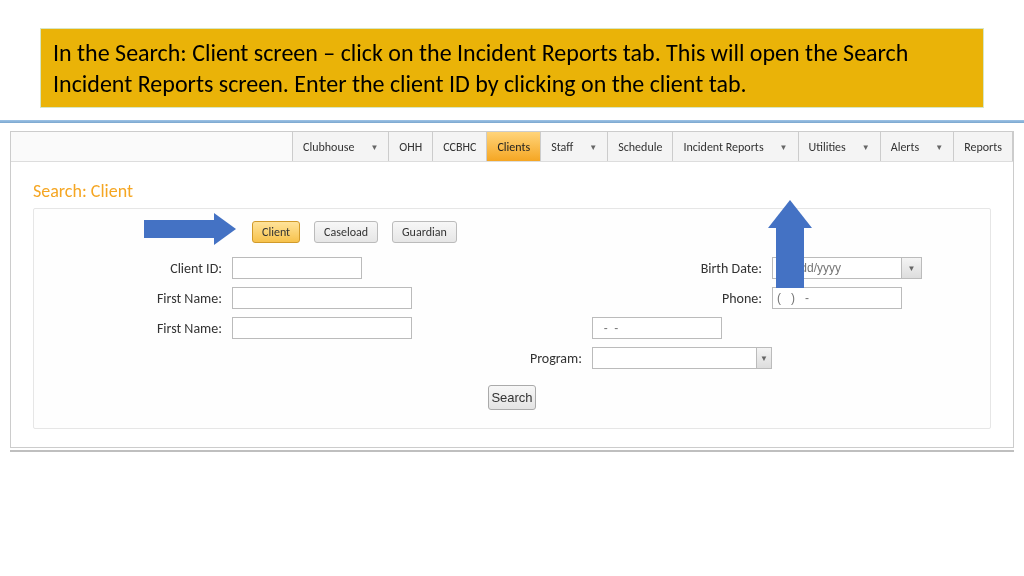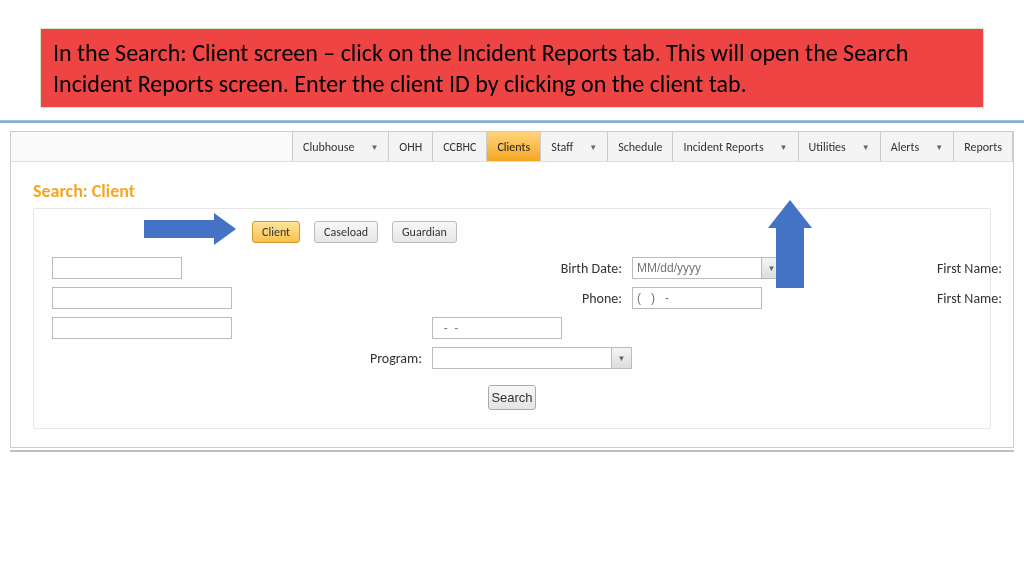--- a/index.html
+++ b/index.html
@@ -5,21 +5,21 @@
   * { box-sizing: border-box; margin: 0; padding: 0; }
   body {
     font-family: Calibri, Arial, sans-serif;
     background: #fff;
     width: 1024px;
     height: 576px;
     overflow: hidden;
   }
   .instruction-box {
     margin: 28px 40px 12px 40px;
-    background: #ef4444;
+    background: #eab308;
     border: 1px solid #d6e6c6;
     padding: 8px 12px;
     font-size: 24px;
     line-height: 1.3;
     color: #000;
   }
   .blue-line {
     height: 3px;
     background: linear-gradient(#9ec3e6, #7aa7cf);
     margin: 0 0 8px 0;
@@ -54,21 +54,21 @@
     background: #f7b733;
     background: linear-gradient(#ffd47a, #f5a623);
     color: #222;
   }
   .caret {
     font-size: 8px;
     color: #666;
   }
   .page-title {
     color: #f5a623;
-    font-weight: bold;
+    font-weight: normal;
     font-size: 18px;
     padding: 18px 22px 6px 22px;
   }
   .panel {
     margin: 0 22px 18px 22px;
     border: 1px solid #e6e6e6;
     border-radius: 2px;
     padding: 12px 18px 18px 18px;
     background: #fefefe;
     position: relative;
@@ -227,20 +227,21 @@
       </div>
       <div class="subtab">
         <span>Caseload</span>
       </div>
       <div class="subtab">
         <span>Guardian</span>
       </div>
     </div>
 
     <div class="form-grid">
+      <div class="form-label">Client ID:</div>
       <div><input class="text-input short" style=""></div>
       <div></div>
       <div class="form-label">Birth Date:</div>
       <div class="select-wrap">
         <input class="text-input short" placeholder="MM/dd/yyyy" style="">
         <div class="select-btn">▼</div>
       </div>
 
       <div class="form-label">First Name:</div>
       <div><input class="text-input" style=""></div>

